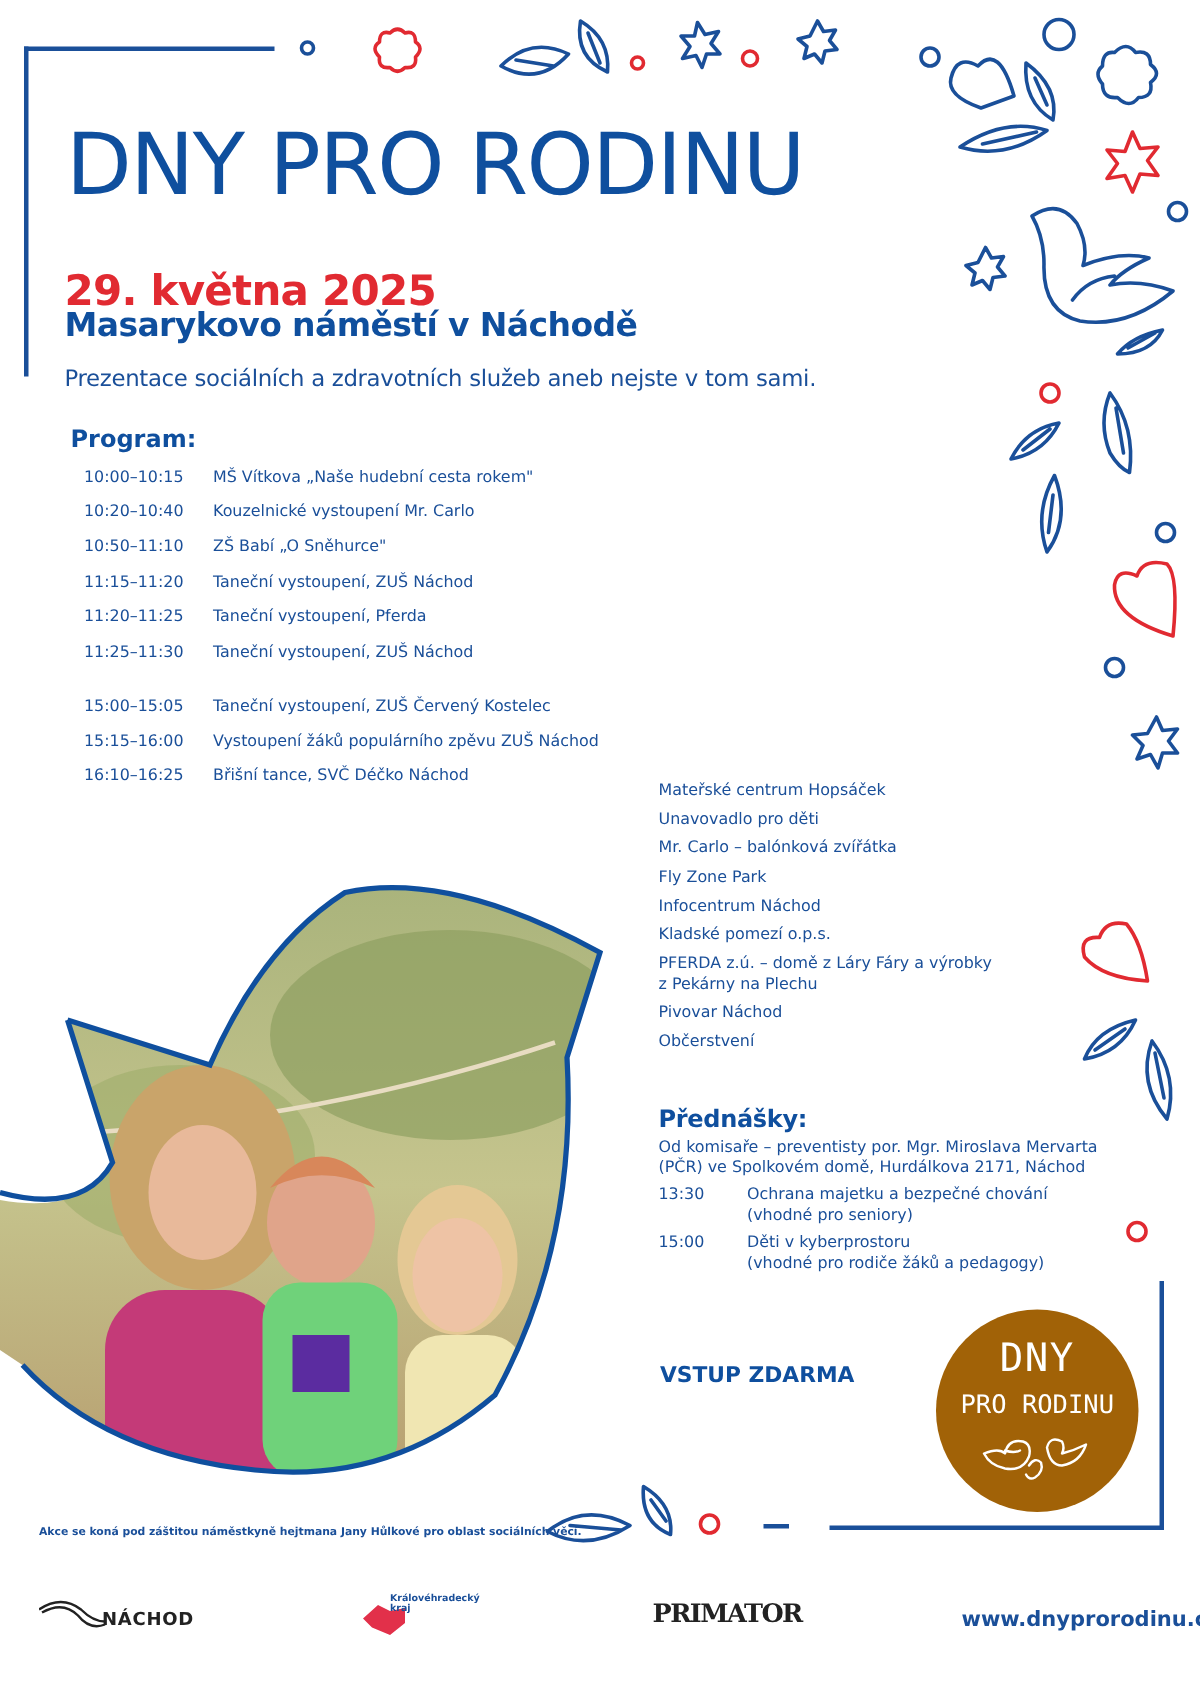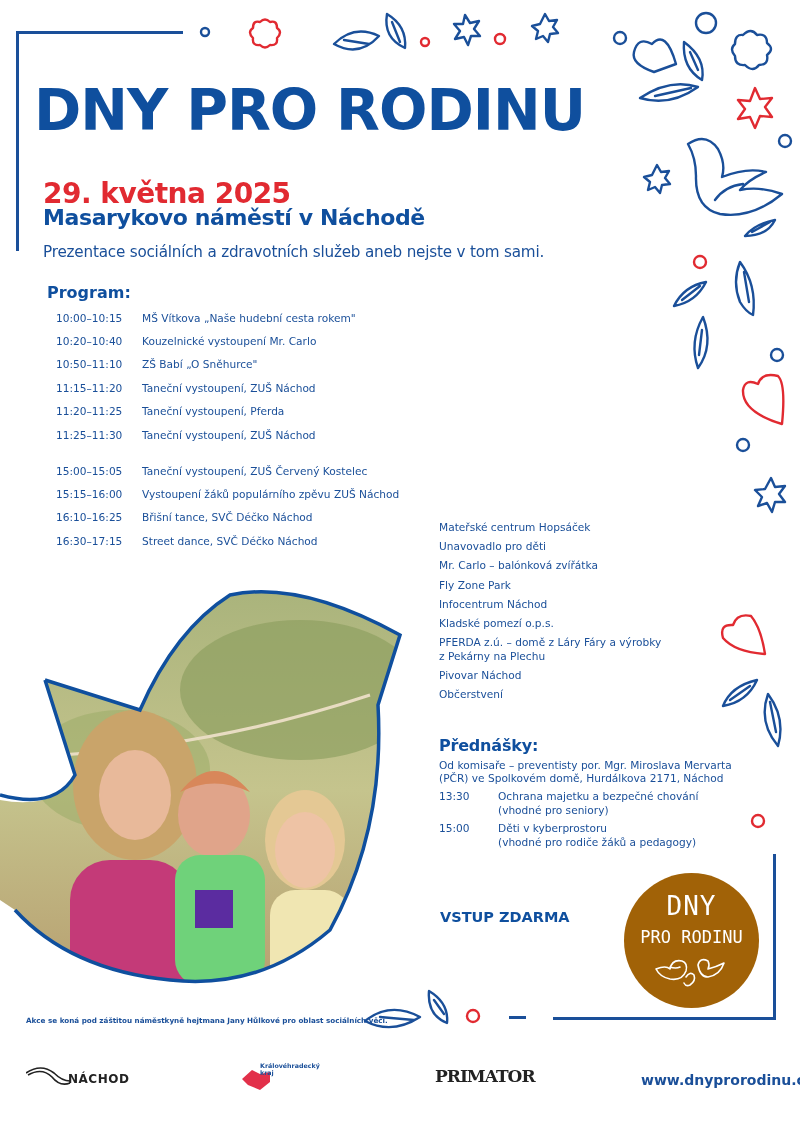--- a/index.html
+++ b/index.html
@@ -3,21 +3,21 @@
   <meta charset="utf-8">
   <style>
     * { box-sizing: border-box; margin: 0; padding: 0; }
     html, body { width: 800px; height: 1131px; background: #ffffff; overflow: hidden; }
     body { position: relative; font-family: "DejaVu Sans", "Liberation Sans", sans-serif; color: #1a4f99; }
     .abs { position: absolute; }
 
     
     .frame-line { position: absolute; background: #1a4f99; }
 
-    .title { left: 34px; top: 82px; font-size: 57px; font-weight: 700; color: #0f4f9e; letter-spacing: -1px; font-family: "DejaVu Sans", sans-serif; line-height: 1; }
+    .title { left: 44px; top: 82px; font-size: 57px; font-weight: 400; color: #0f4f9e; letter-spacing: -1px; font-family: "DejaVu Sans", sans-serif; line-height: 1; }
     .date { left: 43px; top: 180px; font-size: 28px; font-weight: 700; color: #e12a31; line-height: 1; letter-spacing: -0.5px; }
     .place { left: 43px; top: 207px; font-size: 22px; font-weight: 700; color: #0f4f9e; line-height: 1; letter-spacing: -0.4px; }
     .tagline { left: 43px; top: 245px; font-size: 15.2px; color: #1a4f99; line-height: 1; letter-spacing: -0.2px; }
 
     .program-heading { left: 47px; top: 283px; font-size: 16px; font-weight: 700; color: #0f4f9e; }
     .prog-list { left: 56px; font-size: 10.6px; color: #1a4f99; }
     .prog-row { display: flex; height: 23.4px; align-items: center; }
     .prog-time { width: 86px; }
     .prog-name { white-space: nowrap; }
 
@@ -133,24 +133,20 @@
       <span class="prog-time">15:00–15:05</span>
       <span class="prog-name">Taneční vystoupení, ZUŠ Červený Kostelec</span>
     </div>
   <div class="prog-row">
       <span class="prog-time">15:15–16:00</span>
       <span class="prog-name">Vystoupení žáků  populárního zpěvu ZUŠ Náchod</span>
     </div>
   <div class="prog-row">
       <span class="prog-time">16:10–16:25</span>
       <span class="prog-name">Břišní tance, SVČ Déčko Náchod</span>
-    </div>
-  <div class="prog-row">
-      <span class="prog-time">16:30–17:15</span>
-      <span class="prog-name">Street dance, SVČ Déčko Náchod</span>
     </div>
 </div>
 
 <div class="abs photo-wrap">
   <svg width="420" height="440" viewBox="0 0 420 440">
     <defs>
       <clipPath id="birdclip">
         <path d="M45 110 L140 140 Q175 60 230 25 Q300 10 400 65 L378 135 Q385 260 330 360 Q260 420 170 410 Q70 400 15 340 L0 330 L0 230 Q55 240 75 205 Z"></path>
       </clipPath>
       <linearGradient id="bg" x1="0" y1="0" x2="0" y2="1">

